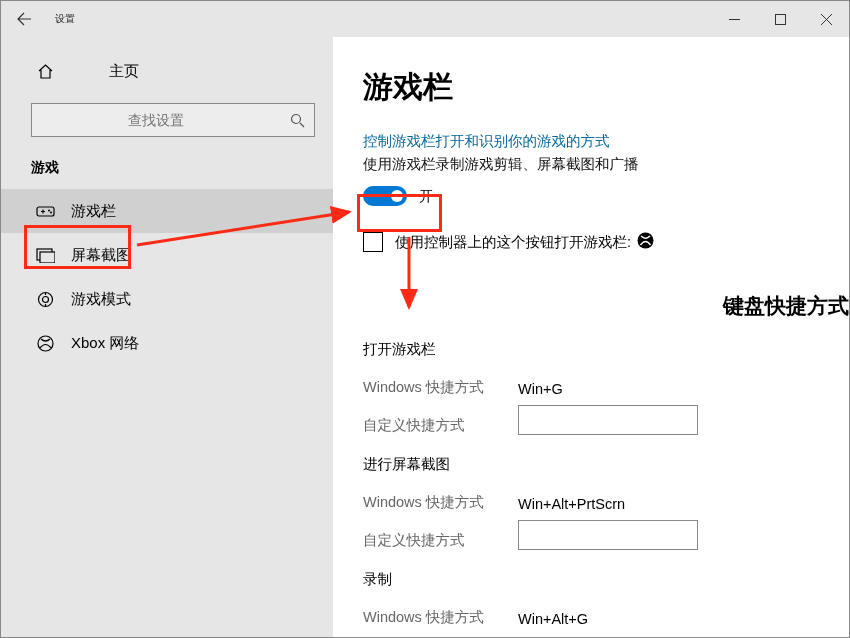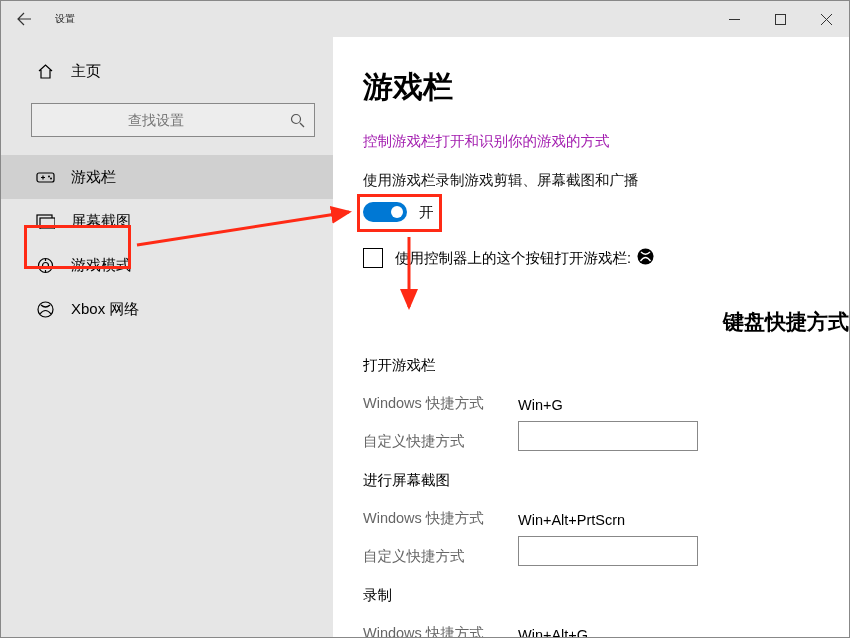--- a/index.html
+++ b/index.html
@@ -6,32 +6,32 @@
   html, body { width: 850px; height: 638px; overflow: hidden; font-family: "Segoe UI", "Microsoft YaHei", sans-serif; background: #fff; }
   .window { width: 850px; height: 638px; border: 1px solid #888; position: relative; display: flex; flex-direction: column; }
   .titlebar { height: 36px; display: flex; align-items: center; background: #e6e6e6; }
   .titlebar .back { width: 46px; display: flex; justify-content: center; align-items: center; color: #333; }
   .titlebar .title { font-size: 10px; color: #222; margin-left: 8px; }
   .titlebar .spacer { flex: 1; }
   .winbtn { width: 46px; height: 36px; display: flex; justify-content: center; align-items: center; color: #333; }
   .winbtn svg { width: 11px; height: 11px; }
   .body { flex: 1; display: flex; overflow: hidden; }
   .sidebar { width: 332px; background: #e6e6e6; padding-top: 14px; display: flex; flex-direction: column; }
-  .sidebar a.home { display: flex; align-items: center; height: 40px; padding-left: 34px; color: #000; text-decoration: none; font-size: 15px; }
+  .sidebar a.home { display: flex; align-items: center; height: 40px; padding-left: 34px; color: #000; text-decoration: none; font-size: 15px; gap: 38px; }
   .sidebar a.home .ico { width: 20px; margin-right: 16px; display: flex; justify-content: center; }
   .searchbox { margin: 12px 18px 18px 30px; height: 34px; border: 1px solid #888; display: flex; align-items: center; background: #ededed; }
   .searchbox input { flex: 1; border: none; background: transparent; padding: 0 10px; font-size: 14px; color: #555; outline: none; font-family: inherit; text-align: center; }
   .searchbox .sico { width: 34px; display: flex; justify-content: center; align-items: center; color: #555; }
   .section-label { padding: 4px 0 12px 30px; font-size: 14px; font-weight: 600; color: #000; }
   .navitem { display: flex; align-items: center; height: 44px; padding-left: 34px; font-size: 15px; color: #000; cursor: pointer; }
   .navitem .ico { width: 20px; margin-right: 16px; display: flex; justify-content: center; align-items: center; }
   .navitem.selected { background: #d0d0d0; }
   .main { flex: 1; background: #fff; padding: 30px 0 0 30px; overflow: hidden; position: relative; }
   .main h1 { font-size: 30px; font-weight: 600; margin-bottom: 24px; }
-  .desc { font-size: 14.5px; color: #a21caf; margin-bottom: 20px; }
+  .desc { font-size: 14.5px; color: #0369a1; margin-bottom: 4px; }
   .subdesc { font-size: 14.5px; color: #111; margin-bottom: 12px; }
   .toggle-row { display: flex; align-items: center; margin-bottom: 26px; }
   .toggle { width: 44px; height: 20px; border-radius: 10px; background: #0078d4; position: relative; margin-right: 12px; }
   .toggle .knob { width: 12px; height: 12px; border-radius: 50%; background: #fff; position: absolute; top: 4px; right: 4px; }
   .toggle-label { font-size: 14.5px; color: #000; }
   .checkbox-row { display: flex; align-items: center; font-size: 14.5px; color: #000; margin-bottom: 40px; text-align: center; }
   .checkbox { width: 20px; height: 20px; border: 1.5px solid #000; margin-right: 12px; }
   .xbox-ico { margin-left: 6px; }
   .main h2 { font-size: 21px; font-weight: 600; margin-bottom: 20px; text-align: right; }
   .sc-group { margin-bottom: 20px; }
@@ -85,20 +85,21 @@
       </a>
       <div class="searchbox">
         <input type="text" placeholder="查找设置" style="">
         <span class="sico">
           <svg width="15" height="15" viewBox="0 0 15 15">
               <circle cx="6" cy="6" r="4.5" stroke="#555" stroke-width="1.2" fill="none"></circle>
               <path d="M10 10 L14 14" stroke="#555" stroke-width="1.2"></path>
             </svg>
         </span>
       </div>
+      <div class="section-label">游戏</div>
 
       <div class="navitem selected">
         <span class="ico">
           <svg width="19" height="15" viewBox="0 0 19 15">
               <rect x="1" y="3" width="17" height="9" rx="2" stroke="#000" stroke-width="1.2" fill="none"></rect>
               <path d="M5 7.5 H9 M7 5.5 V9.5" stroke="#000" stroke-width="1.2"></path>
               <circle cx="13" cy="6.5" r="1" fill="#000"></circle>
               <circle cx="15" cy="8.5" r="1" fill="#000"></circle>
             </svg>
         </span>

